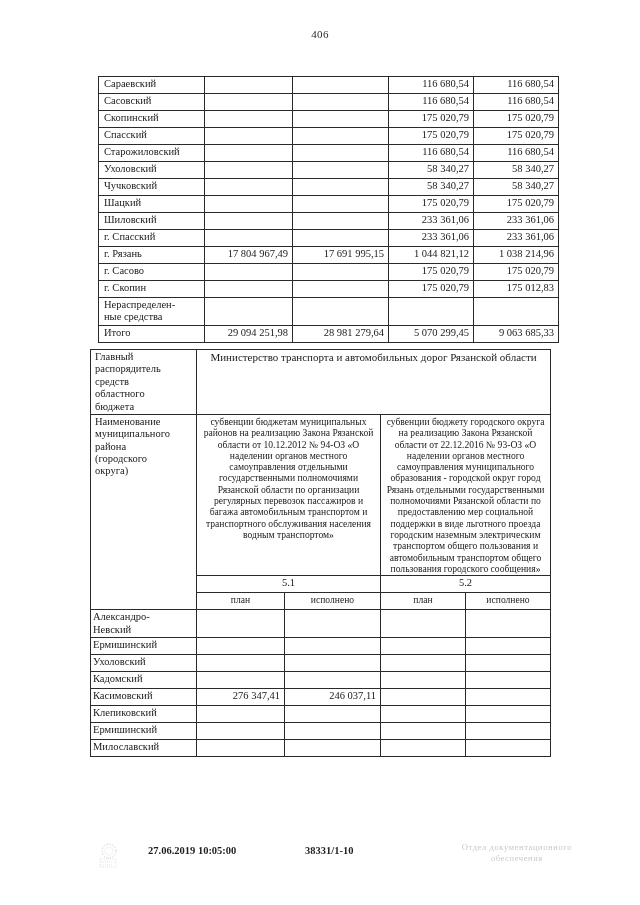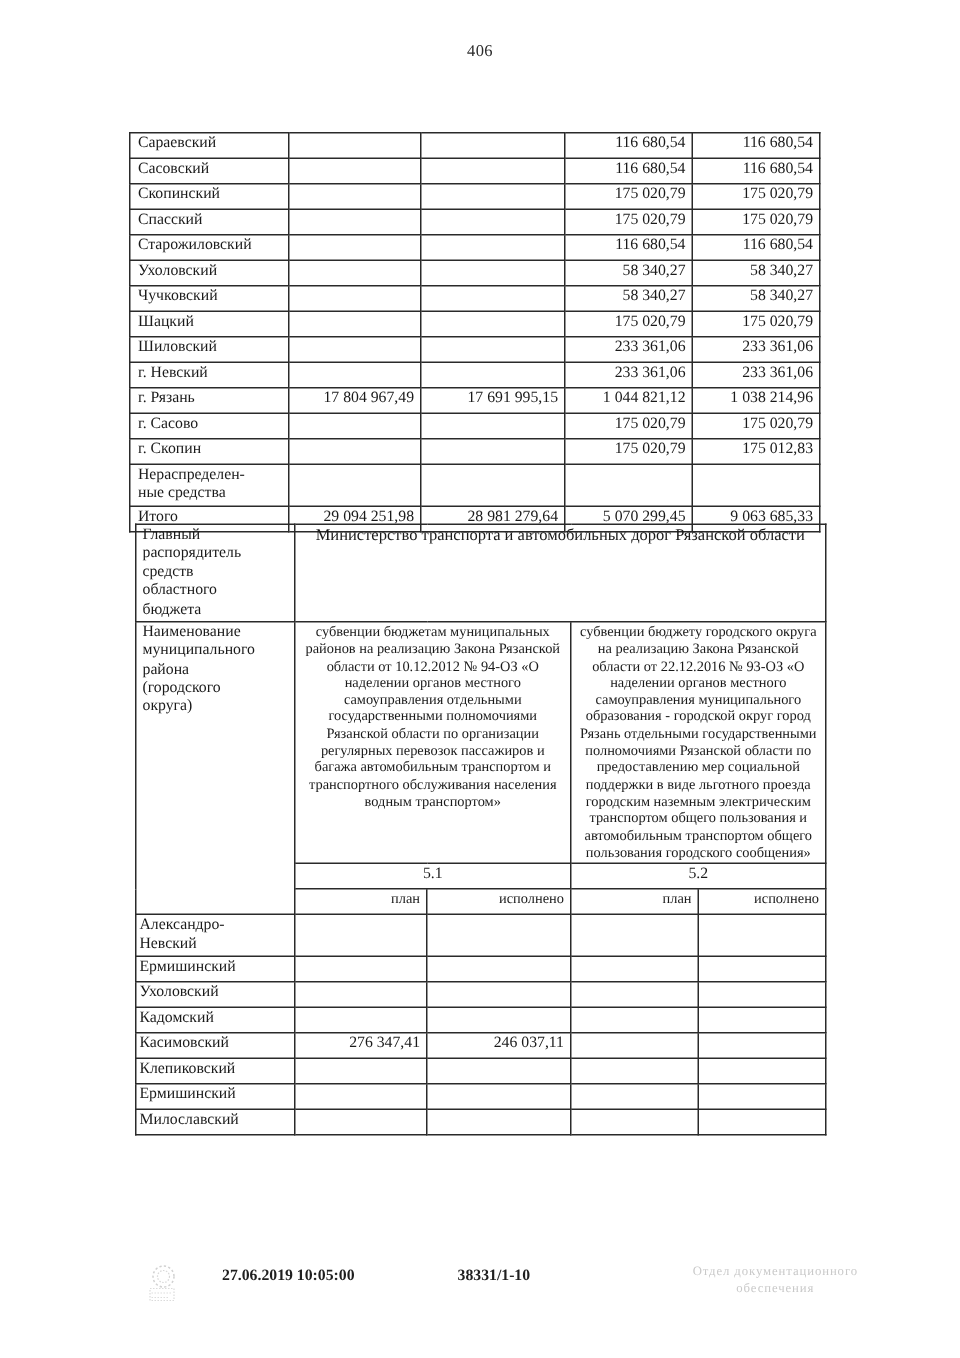--- a/index.html
+++ b/index.html
@@ -49,24 +49,23 @@
   .num {
     text-align: right;
     white-space: nowrap;
   }
   .ctr { text-align: center; }
   .bold { font-weight: bold; }
 
   
   #table-one {
     position: absolute;
-    left: 86px;
+    left: 98px;
     top: 76px;
     width: 460px;
-    margin-top: 12px;
   }
   #table-one td { height: 14px; }
   #table-one td.name { padding-left: 5px; }
   .two-line { line-height: 1.1; }
 
   
   #table-two {
     position: absolute;
     left: 90px;
     top: 349px;
@@ -87,21 +86,21 @@
     padding: 3px 5px;
     vertical-align: top;
   }
   .vert-label {
     text-align: left;
     vertical-align: middle;
     line-height: 1.22;
     padding: 4px 3px;
   }
   .sub-head {
-    text-align: right;
+    text-align: center;
     font-size: 9.6px;
     padding: 2px 3px;
   }
 
   
   .footer {
     position: absolute;
     left: 0;
     top: 840px;
     width: 640px;
@@ -219,21 +218,21 @@
         <td class="num">175 020,79</td>
       </tr>
       <tr>
         <td class="name">Шиловский</td>
         <td class="num"></td>
         <td class="num"></td>
         <td class="num">233 361,06</td>
         <td class="num">233 361,06</td>
       </tr>
       <tr>
-        <td class="name">г. Невский</td>
+        <td class="name">г. Спасский</td>
         <td class="num"></td>
         <td class="num"></td>
         <td class="num">233 361,06</td>
         <td class="num">233 361,06</td>
       </tr>
       <tr>
         <td class="name">г. Рязань</td>
         <td class="num">17 804 967,49</td>
         <td class="num">17 691 995,15</td>
         <td class="num">1 044 821,12</td>

